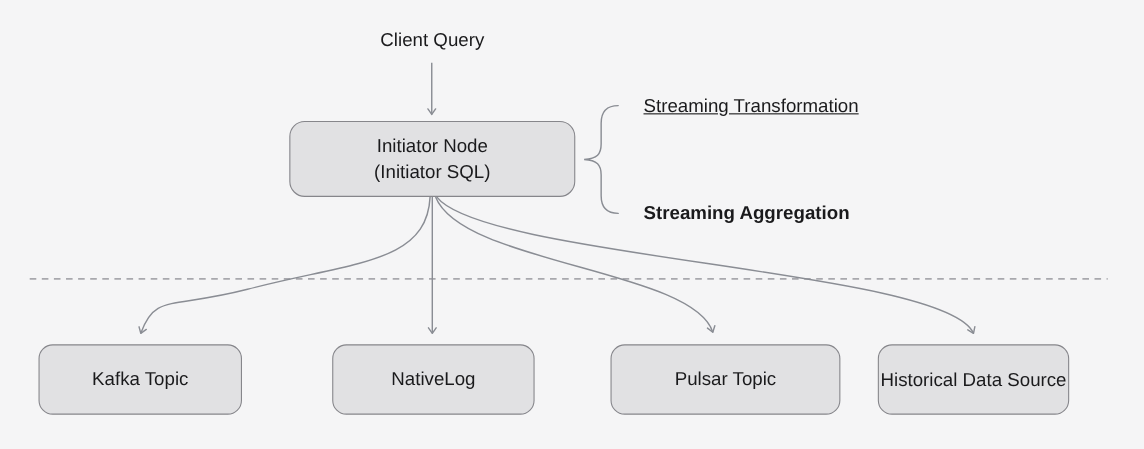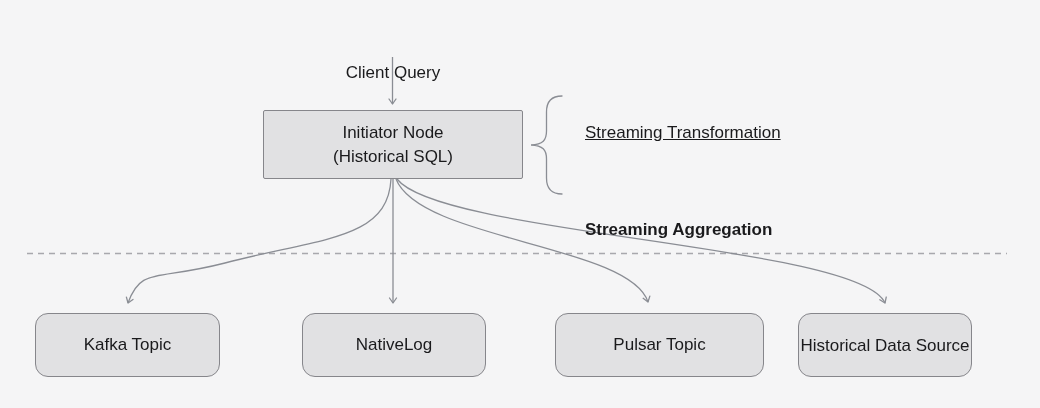--- a/index.html
+++ b/index.html
@@ -36,21 +36,20 @@
     stroke: var(--dash);
     stroke-width: 1.6;
     stroke-dasharray: 6 5;
   }
   .label {
     position: absolute;
     color: var(--text);
     font-size: 17px;
     line-height: 20px;
     white-space: nowrap;
-    margin-top: 36px;
   }
   .client-query {
     left: 323px; top: 27px;
     width: 140px;
     text-align: center;
   }
   .cap { left: 585px; }
   .cap-1 { top: 87px; text-decoration: underline; }
   .cap-2 { top: 135px; }
   .cap-3 { top: 184px; font-weight: bold; }
@@ -62,21 +61,21 @@
     border-radius: 13px;
     color: var(--text);
     font-size: 17px;
     line-height: 24px;
     display: flex;
     flex-direction: column;
     align-items: center;
     justify-content: center;
     text-align: center;
   }
-  .initiator { left: 263px; top: 110px; width: 260px; height: 69px; border-radius: 2px; }
+  .initiator { left: 263px; top: 110px; width: 260px; height: 69px; border-radius: 14px; }
   .node-kafka      { left: 35px;  top: 313px; width: 185px; height: 64px; }
   .node-nativelog  { left: 302px; top: 313px; width: 184px; height: 64px; }
   .node-pulsar     { left: 555px; top: 313px; width: 209px; height: 64px; }
   .node-historical { left: 798px; top: 313px; width: 174px; height: 64px; line-height: 23px; padding: 0 0; }
 </style>
 </head>
 <body>
 
 <div class="stage">
 
@@ -102,21 +101,21 @@
     <path stroke-linecap="round" d="M 562 96 C 551 96 546.5 102 546.5 112 L 546.5 131
              C 546.5 140 543 144.5 531 145
              C 543 145.5 546.5 150 546.5 159 L 546.5 178
              C 546.5 188 551 194 562 194"></path>
   </svg>
 
   <div class="label client-query">Client Query</div>
 
   <div class="node initiator">
     <span>Initiator Node</span>
-    <span>(Historical SQL)</span>
+    <span>(Initiator SQL)</span>
   </div>
 
   <div class="label cap cap-1">Streaming Transformation</div>
   <div class="label cap cap-3">Streaming Aggregation</div>
 
   <div class="node node-nativelog">NativeLog</div>
   <div class="node node-kafka">Kafka Topic</div>
   <div class="node node-pulsar">Pulsar Topic</div>
   <div class="node node-historical">Historical Data Source</div>
 

